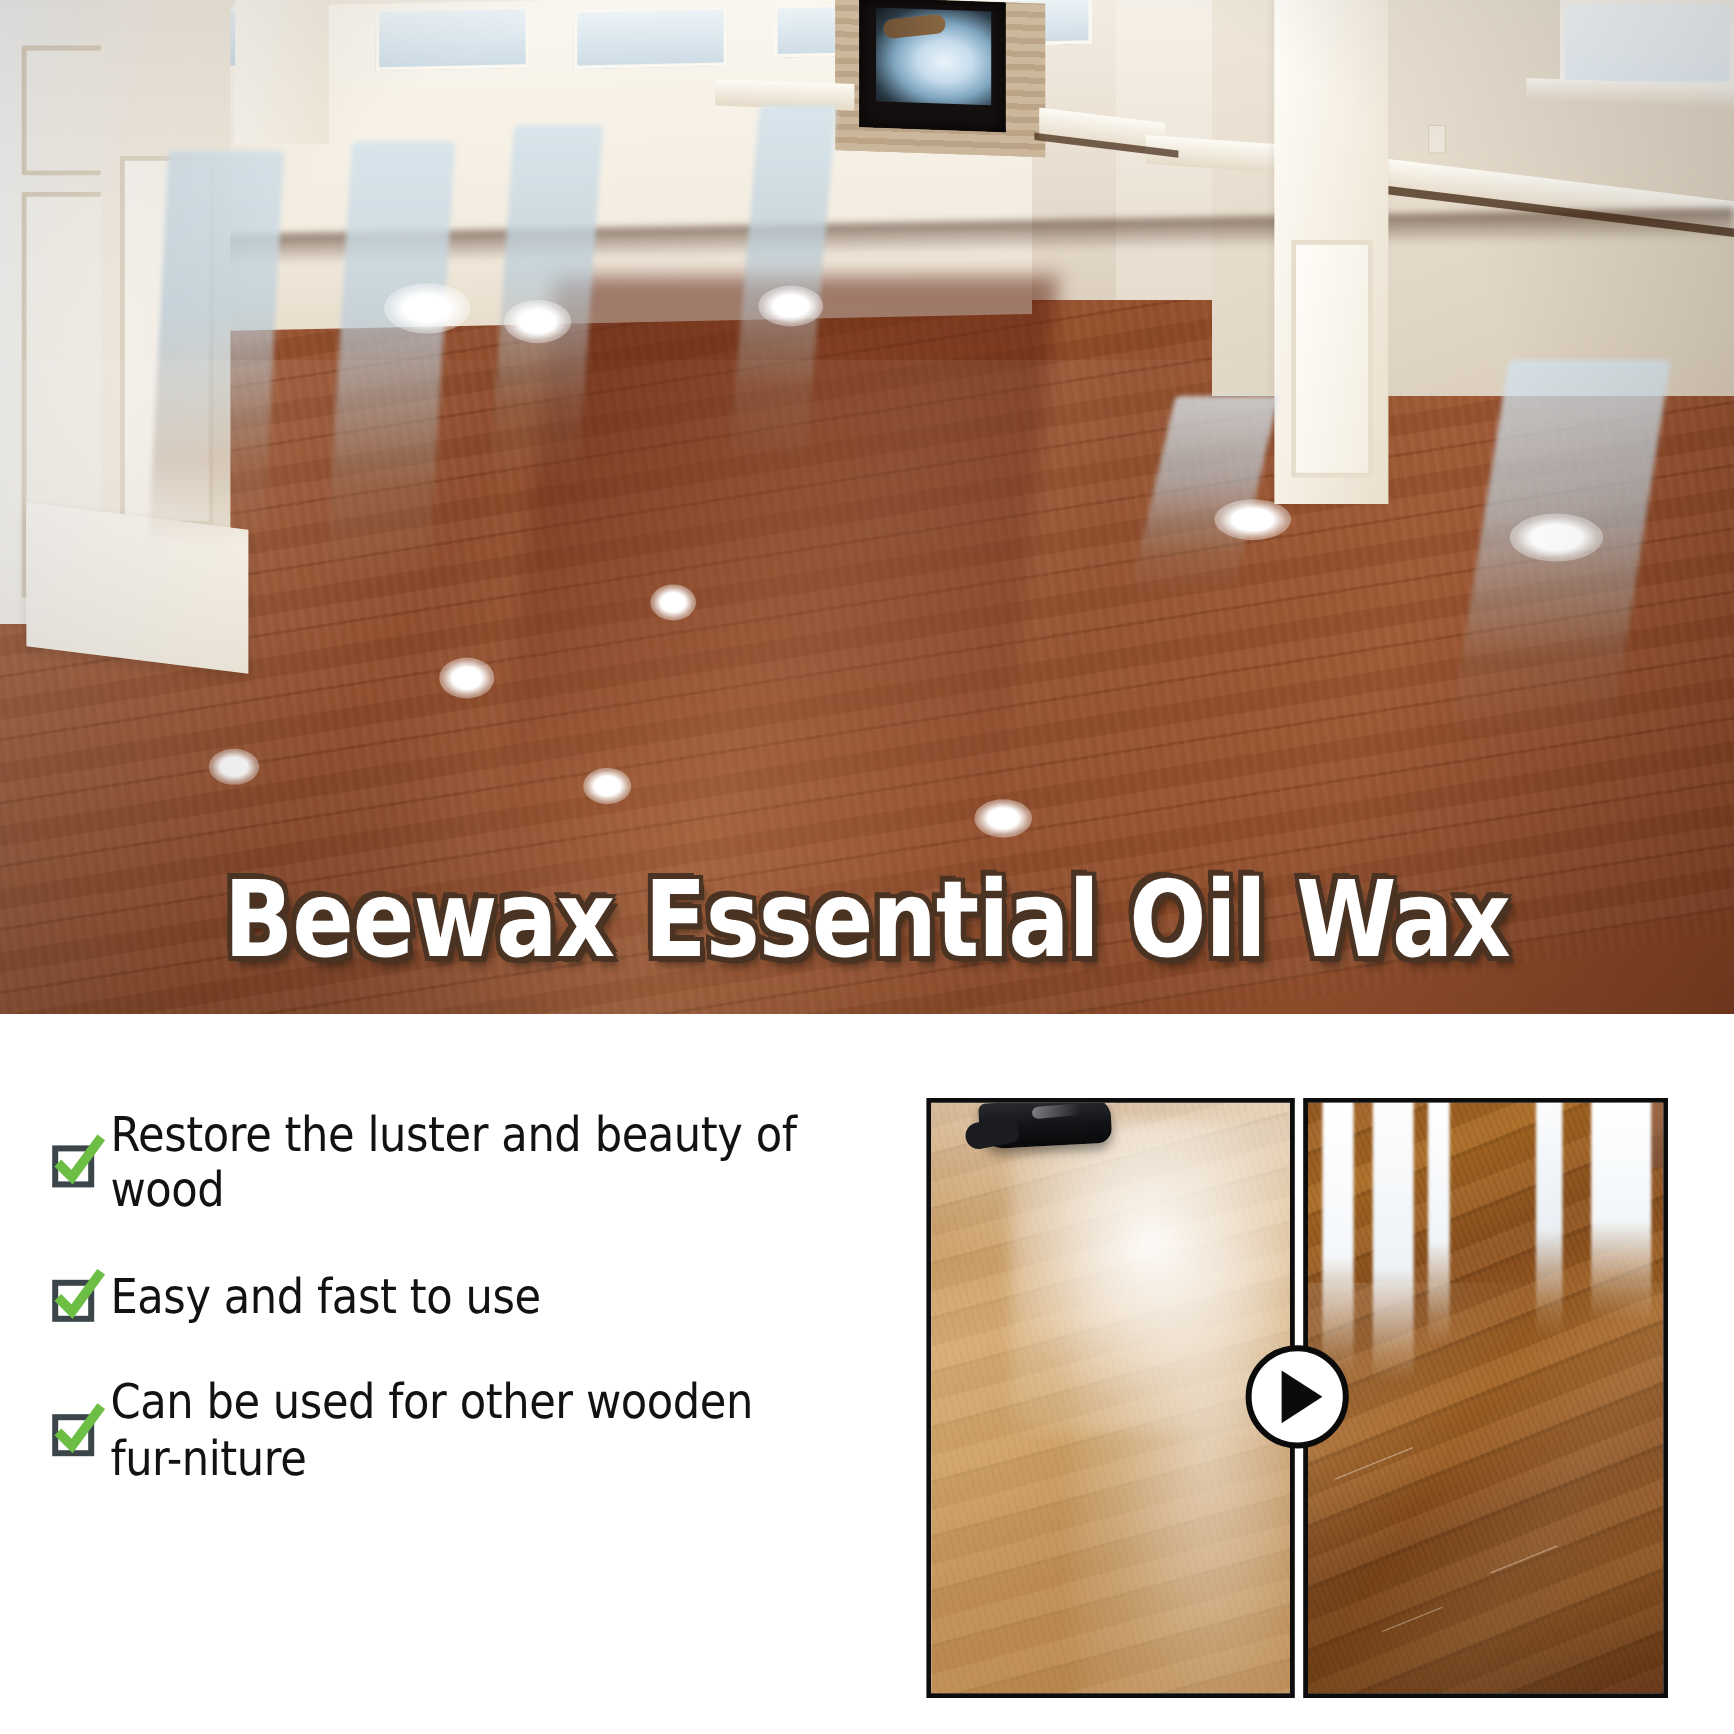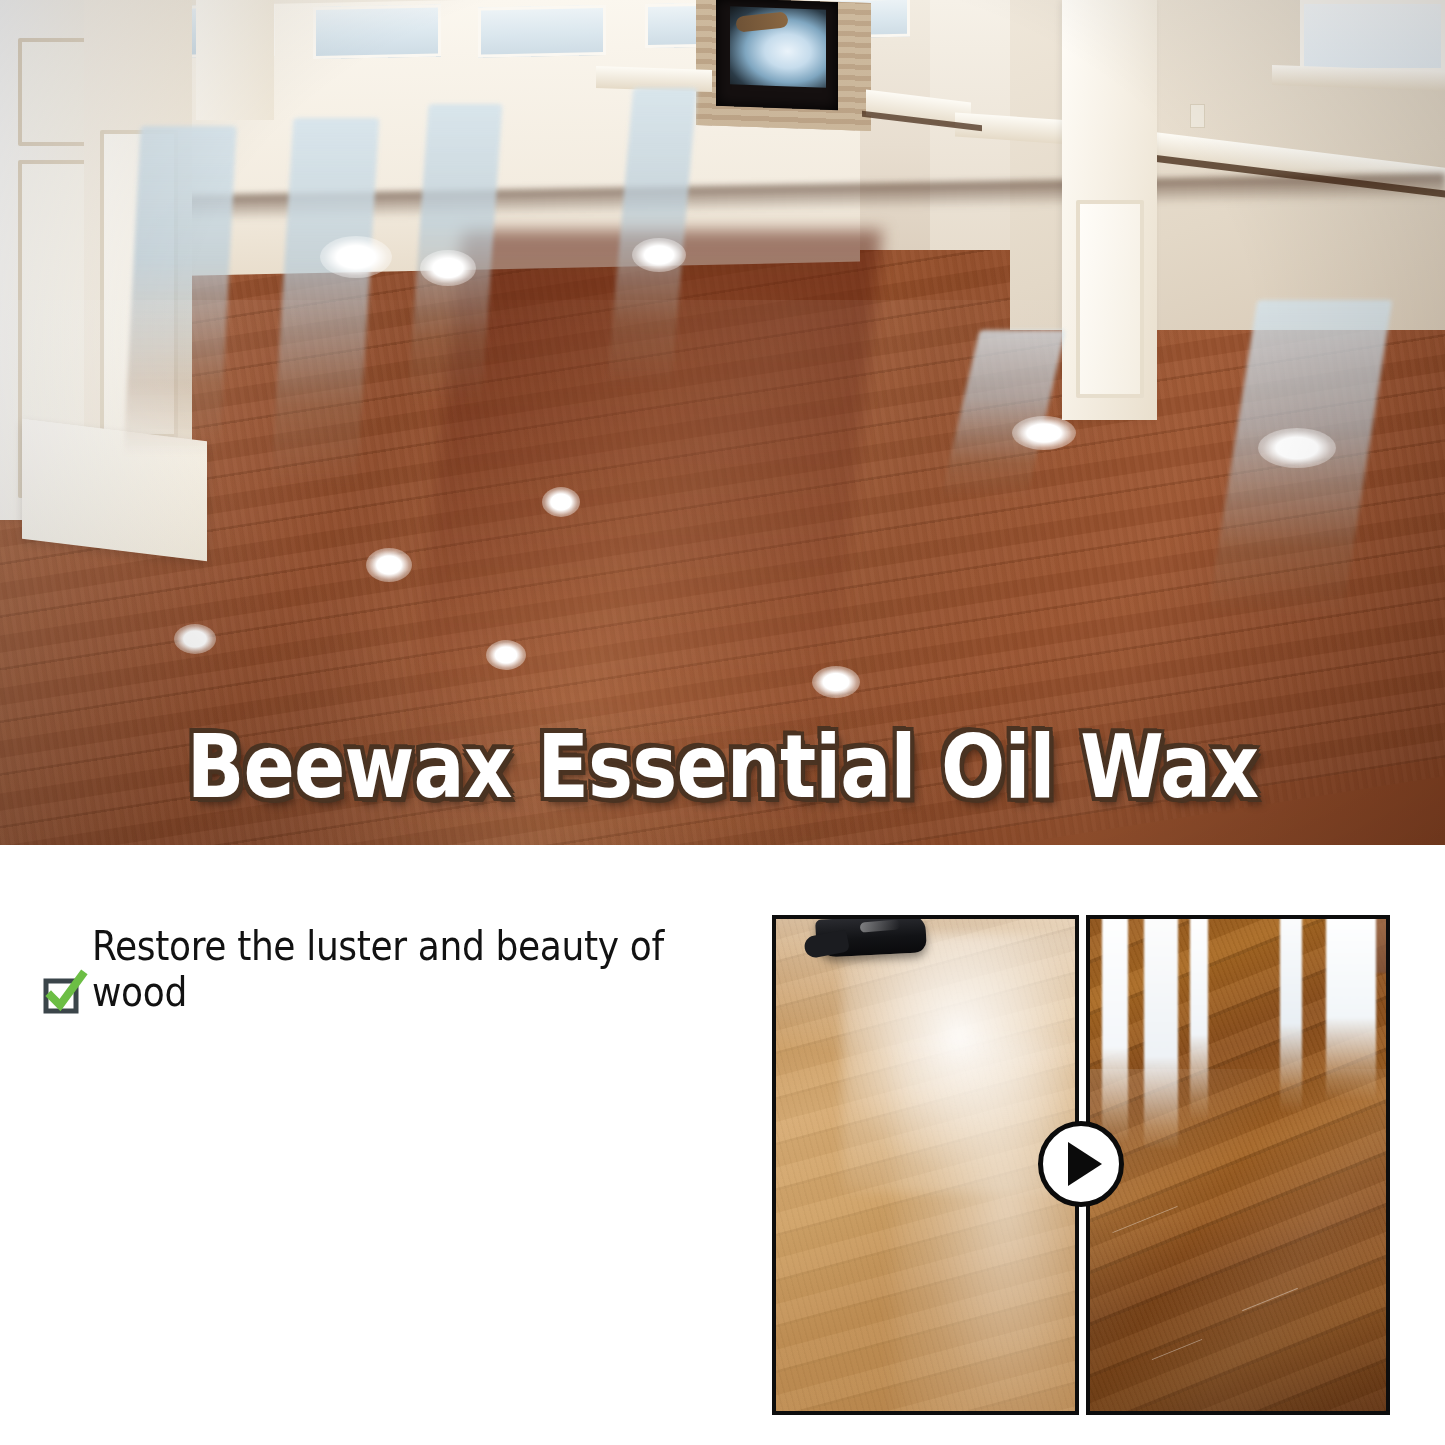--- a/index.html
+++ b/index.html
@@ -240,21 +240,21 @@
       4px  0   0 #4a3322, 4px  4px 0 #4a3322, 0  4px 0 #4a3322,
       -4px  4px 0 #4a3322, -4px 0  0 #4a3322,
       -5px -5px 0 #4a3322, 5px 5px 0 #4a3322,
       6px 7px 9px rgba(0,0,0,.45);
   }
 
   
   .lower{position:absolute;left:0;top:845px;width:1445px;height:600px;background:#ffffff;}
 
   .features{position:absolute;left:43px;top:78px;width:700px;}
-  .feature{display:flex;align-items:flex-end;margin-bottom:42px;}
+  .feature{display:flex;align-items:center;margin-bottom:42px;}
   .feature:last-child{margin-bottom:0;}
   .cbox{position:relative;width:38px;height:38px;flex:0 0 38px;margin-top:8px;margin-right:11px;}
   .cbox svg{display:block;width:44px;height:44px;position:absolute;left:-1px;top:-7px;overflow:visible;}
   .ftext{
     font-family:"DejaVu Sans", sans-serif;
     font-size:40px;
     line-height:1.16;
     color:#121212;
     transform:scaleX(.90);
     transform-origin:left top;
@@ -459,21 +459,39 @@
         <span class="cbox">
           <svg viewBox="0 0 44 44" aria-hidden="true">
             <rect x="4" y="10" width="30" height="30" fill="none" stroke="#3b454a" stroke-width="5"></rect>
             <path d="M9 25 L18 34 L40 4" fill="none" stroke="#6cbe45" stroke-width="8" stroke-linecap="square" stroke-linejoin="miter"></path>
           </svg>
         </span>
         <span class="ftext">Restore the luster and beauty of wood</span>
       </div>
 
 
-
+      <div class="feature">
+        <span class="cbox">
+          <svg viewBox="0 0 44 44" aria-hidden="true">
+            <rect x="4" y="10" width="30" height="30" fill="none" stroke="#3b454a" stroke-width="5"></rect>
+            <path d="M9 25 L18 34 L40 4" fill="none" stroke="#6cbe45" stroke-width="8" stroke-linecap="square" stroke-linejoin="miter"></path>
+          </svg>
+        </span>
+        <span class="ftext">Easy and fast to use</span>
+      </div>
+
+      <div class="feature">
+        <span class="cbox">
+          <svg viewBox="0 0 44 44" aria-hidden="true">
+            <rect x="4" y="10" width="30" height="30" fill="none" stroke="#3b454a" stroke-width="5"></rect>
+            <path d="M9 25 L18 34 L40 4" fill="none" stroke="#6cbe45" stroke-width="8" stroke-linecap="square" stroke-linejoin="miter"></path>
+          </svg>
+        </span>
+        <span class="ftext">Can be used for other wooden fur-niture</span>
+      </div>
 
     </div>
 
     <div class="ba">
 
       <div class="panel panel-before">
         <div class="before-floor"></div>
         <div class="before-planks"></div>
         <div class="before-grain"></div>
         <div class="before-haze"></div>

